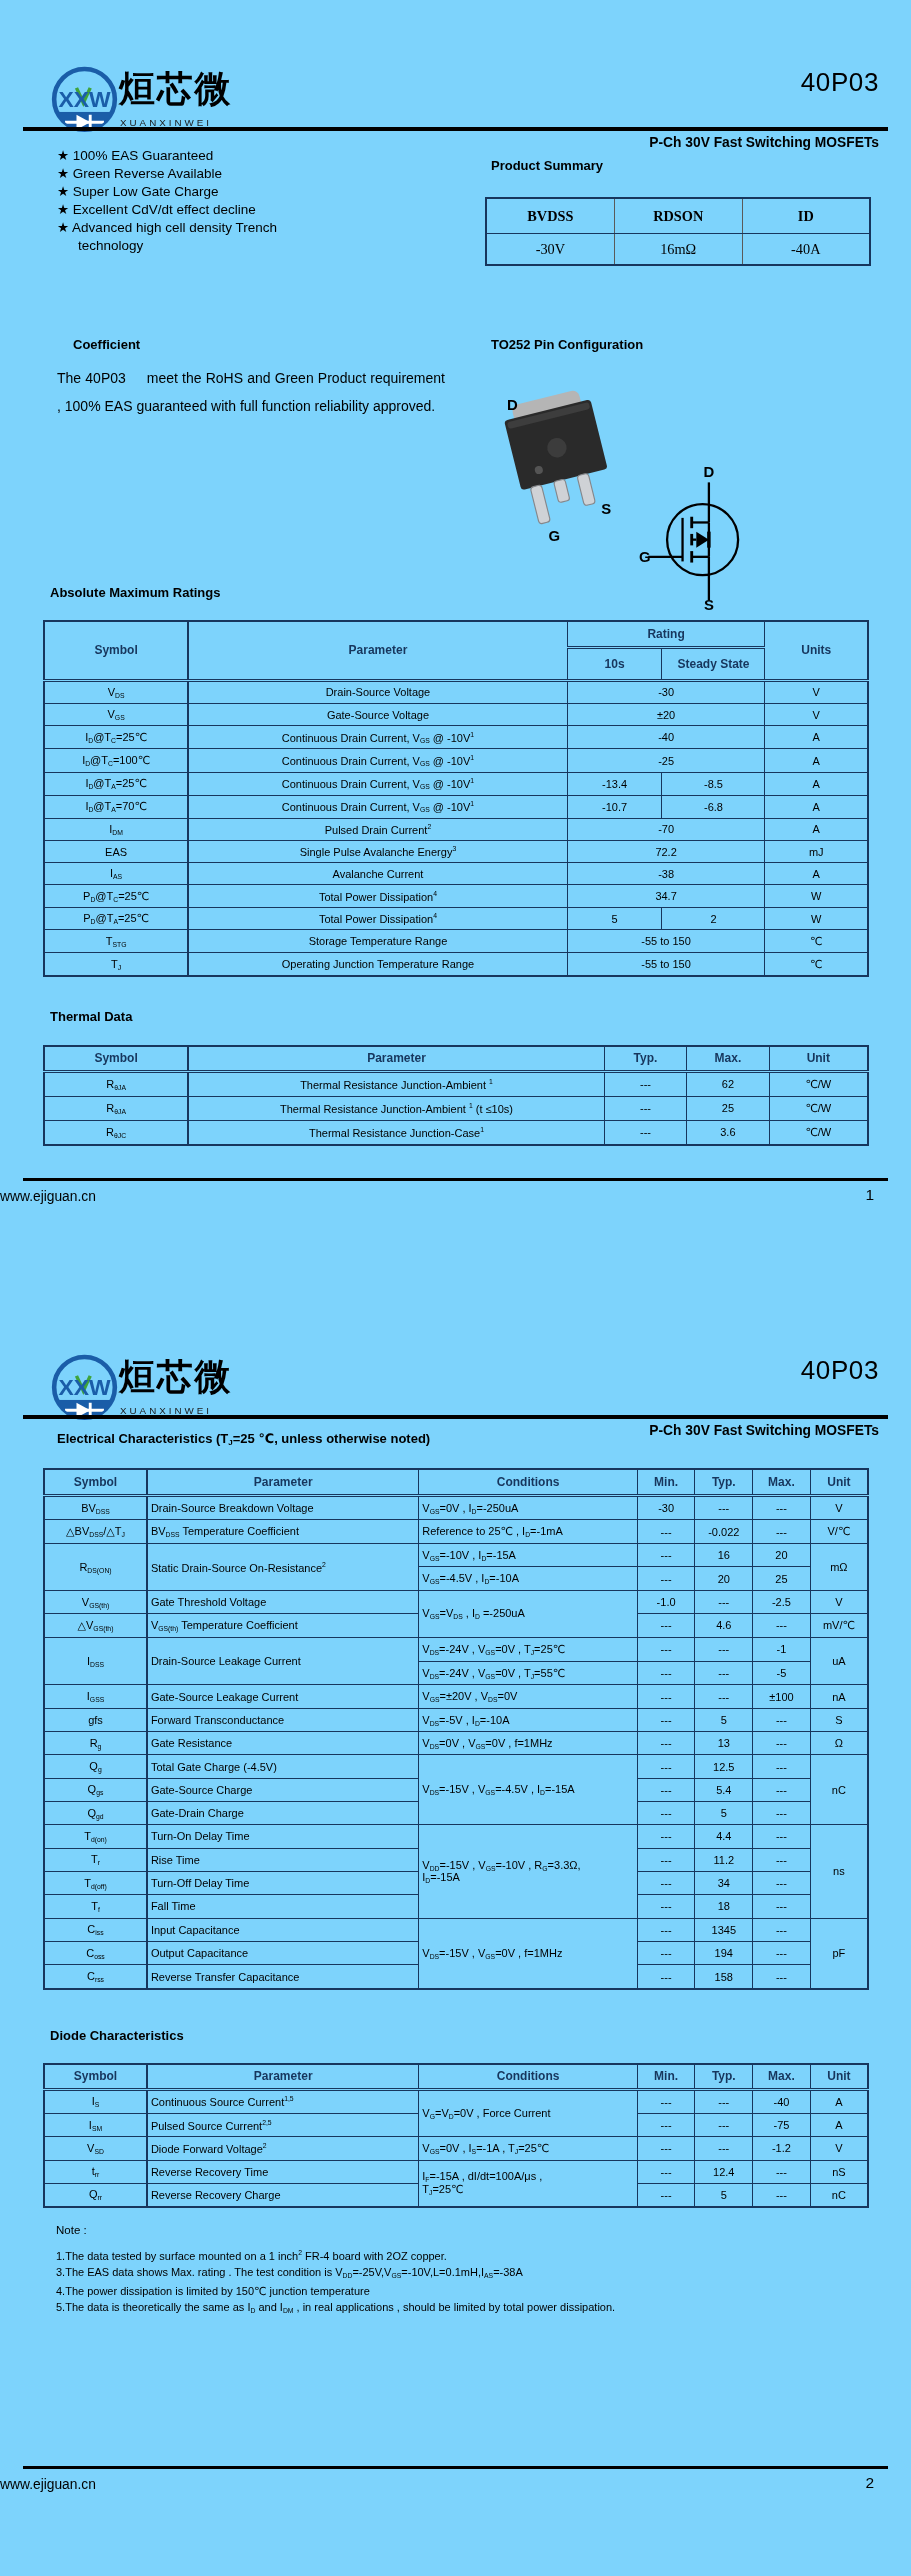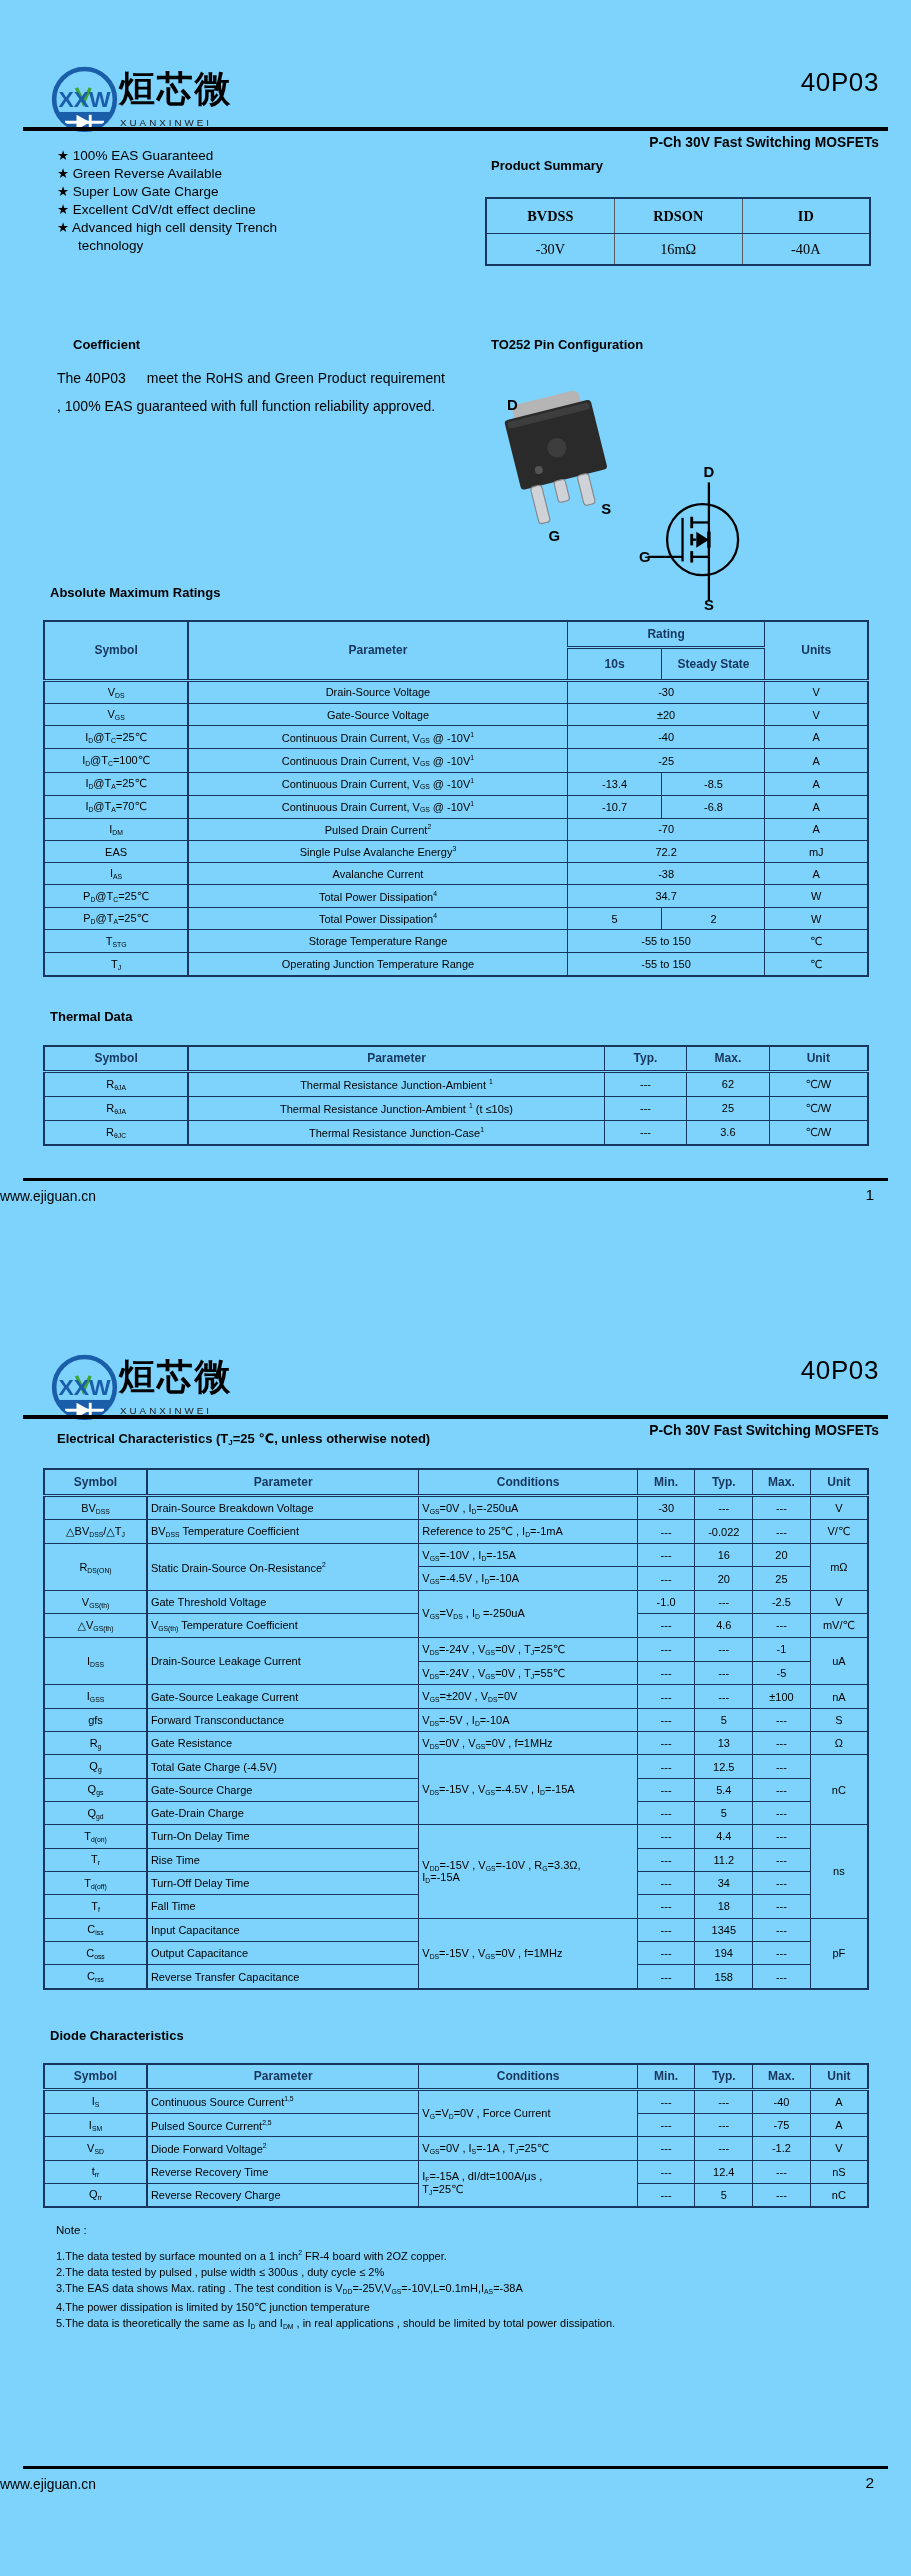--- a/index.html
+++ b/index.html
@@ -588,21 +588,20 @@
             <td>---</td>
             <td>nC</td>
           </tr>
         </tbody>
       </table>
   </div>
 
   <div class="abs note-title" style="left:56px;top:936px">Note :</div>
   <div class="abs notes" style="left:56px;top:957px;width:803px">
       <div>1.The data tested by surface mounted on a 1 inch<sup>2</sup> FR-4 board with 2OZ copper.</div>
-      <div>2.The data tested by pulsed , pulse width ≤ 300us , duty cycle ≤ 2%</div>
       <div>3.The EAS data shows Max. rating . The test condition is V<sub>DD</sub>=-25V,V<sub>GS</sub>=-10V,L=0.1mH,I<sub>AS</sub>=-38A</div>
       <div>4.The power dissipation is limited by 150℃  junction temperature</div>
       <div>5.The data is theoretically the same as I<sub>D</sub> and I<sub>DM</sub> , in real applications , should be limited by total power dissipation.</div>
     </div>
 
   <div class="abs" style="left:23px;top:1178px;width:865px;height:3.4px;background:#000"></div>
   <div class="site" style="top:1189px">www.ejiguan.cn</div>
   <div class="pgnum" style="right:37px;top:1186px">2</div>
 </div>
 

